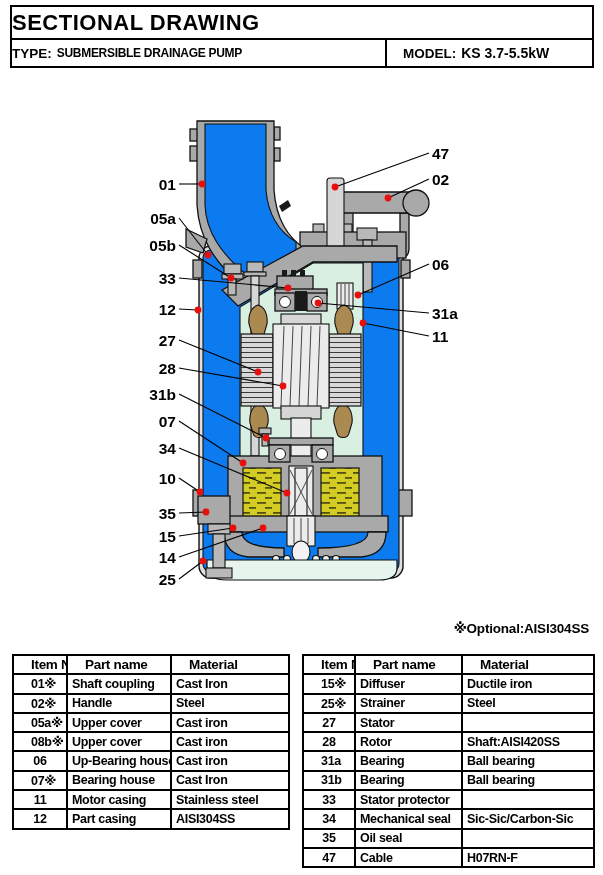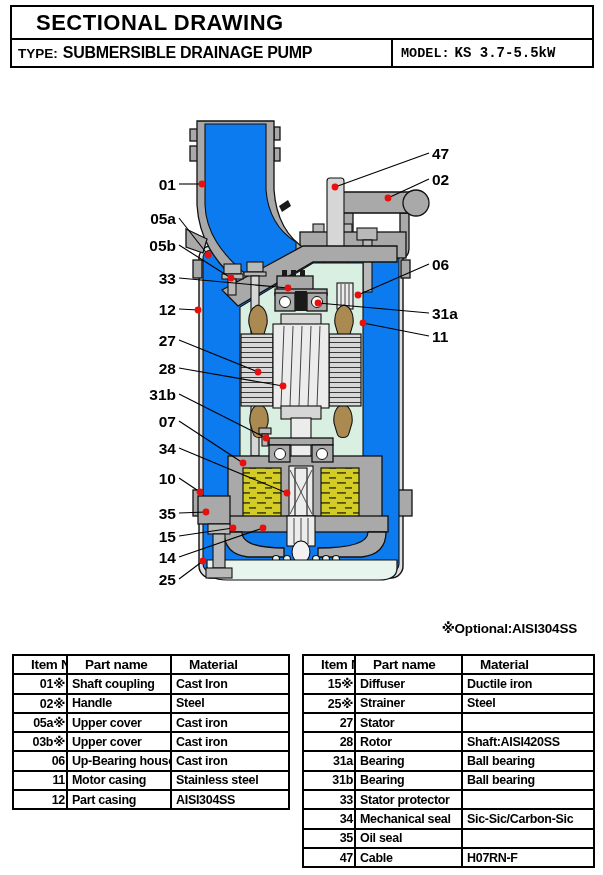--- a/index.html
+++ b/index.html
@@ -5,30 +5,30 @@
   :root{
     --blue:#0d7bf0; --gray:#a9a9a9; --lgray:#c9c9c9; --mint:#d9efe2;
     --yellow:#d2cc25; --brown:#ab8a52; --red:#e8100c; --ink:#111111;
   }
   html,body{margin:0;padding:0;background:#fff;}
   #page{position:relative;width:603px;height:875px;background:#fff;overflow:hidden;
         font-family:"Liberation Sans","DejaVu Sans",sans-serif;color:#000;}
   
   #hdr{position:absolute;left:10px;top:5px;width:580px;height:59px;border:2px solid #000;}
   #hdr .t-row{height:31px;border-bottom:2px solid #000;display:flex;align-items:center;}
-  #hdr .t-row .title{font-size:22px;font-weight:bold;padding-left:24px;letter-spacing:.5px;}
+  #hdr .t-row .title{font-size:22px;font-weight:bold;padding-left:0;letter-spacing:.5px;}
   #hdr .b-row{display:flex;height:26px;}
   #hdr .cell{display:flex;align-items:center;font-weight:bold;}
-  #hdr .cell.type{width:373px;border-right:2px solid #000;padding-left:6px;}
-  #hdr .cell.model{flex:1;padding-left:8px;font-family:Liberation Mono, monospace;}
+  #hdr .cell.type{width:373px;border-right:2px solid #000;}
+  #hdr .cell.model{flex:1;padding-left:16px;}
   #hdr .lbl{font-size:13.5px;}
-  #hdr .val{font-size:16px;letter-spacing:-.3px;margin-left:5px;}
+  #hdr .val{font-size:12px;letter-spacing:-.3px;margin-left:5px;}
   #hdr .cell.model .val{font-size:14px;letter-spacing:0;}
   
-  #note{position:absolute;right:26px;top:620px;font-size:13.5px;font-weight:bold;letter-spacing:-.2px;}
+  #note{position:absolute;right:14px;top:620px;font-size:13.5px;font-weight:bold;letter-spacing:-.2px;}
   
   #pump-svg{position:absolute;left:0;top:0;pointer-events:none;}
   .cast{fill:var(--gray);stroke:var(--ink);stroke-width:1.3;}
   .cast2{fill:#b9b9b9;stroke:var(--ink);stroke-width:1.1;}
   .metal{fill:#d6d6d6;stroke:var(--ink);stroke-width:1.1;}
   .white{fill:#ececec;stroke:var(--ink);stroke-width:1.1;}
   .blue{fill:var(--blue);stroke:var(--ink);stroke-width:1.1;}
   .mint{fill:var(--mint);stroke:var(--ink);stroke-width:1.1;}
   .mint2{fill:#e7f5ee;stroke:var(--ink);stroke-width:1.2;}
   .brown{fill:var(--brown);stroke:var(--ink);stroke-width:1.1;}
@@ -38,21 +38,21 @@
   .dot{fill:var(--red);stroke:none;}
   text.callout{font-family:"Liberation Sans","DejaVu Sans",sans-serif;font-size:15.5px;font-weight:bold;fill:#000;}
   text.callout.left{text-anchor:end;}
   text.callout.right{text-anchor:start;}
   
   table.parts{position:absolute;border-collapse:collapse;table-layout:fixed;
               font-weight:bold;letter-spacing:-.3px;}
   table.parts th,table.parts td{border:2px solid #000;padding:0 4px;height:17.3px;
               font-size:12.5px;overflow:hidden;white-space:nowrap;}
   table.parts th{font-size:13.5px;text-align:left;padding:0 17px;}
-  table.parts td.c0{text-align:right;padding:0 1px;margin-left:44px;}
+  table.parts td.c0{text-align:center;padding:0 17px;margin-left:44px;}
   #tbl-left{left:12px;top:654px;width:276px;}
   #tbl-right{left:302px;top:654px;width:291px;}
 </style>
 </head>
 <body>
 
 <div id="page">
 
   <svg id="pump-svg" width="603" height="875" viewBox="0 0 603 875">
     <defs>
@@ -324,28 +324,33 @@
           <td class="c0">02※</td>
           <td class="c1">Handle</td>
           <td class="c2">Steel</td>
         </tr>
         <tr>
           <td class="c0">05a※</td>
           <td class="c1">Upper cover</td>
           <td class="c2">Cast iron</td>
         </tr>
         <tr>
-          <td class="c0">03b※</td>
+          <td class="c0">08b※</td>
           <td class="c1">Upper cover</td>
           <td class="c2">Cast iron</td>
         </tr>
         <tr>
           <td class="c0">06</td>
           <td class="c1">Up-Bearing house</td>
           <td class="c2">Cast iron</td>
+        </tr>
+        <tr>
+          <td class="c0">07※</td>
+          <td class="c1">Bearing house</td>
+          <td class="c2">Cast Iron</td>
         </tr>
         <tr>
           <td class="c0">11</td>
           <td class="c1">Motor casing</td>
           <td class="c2">Stainless steel</td>
         </tr>
         <tr>
           <td class="c0">12</td>
           <td class="c1">Part casing</td>
           <td class="c2">AISI304SS</td>

